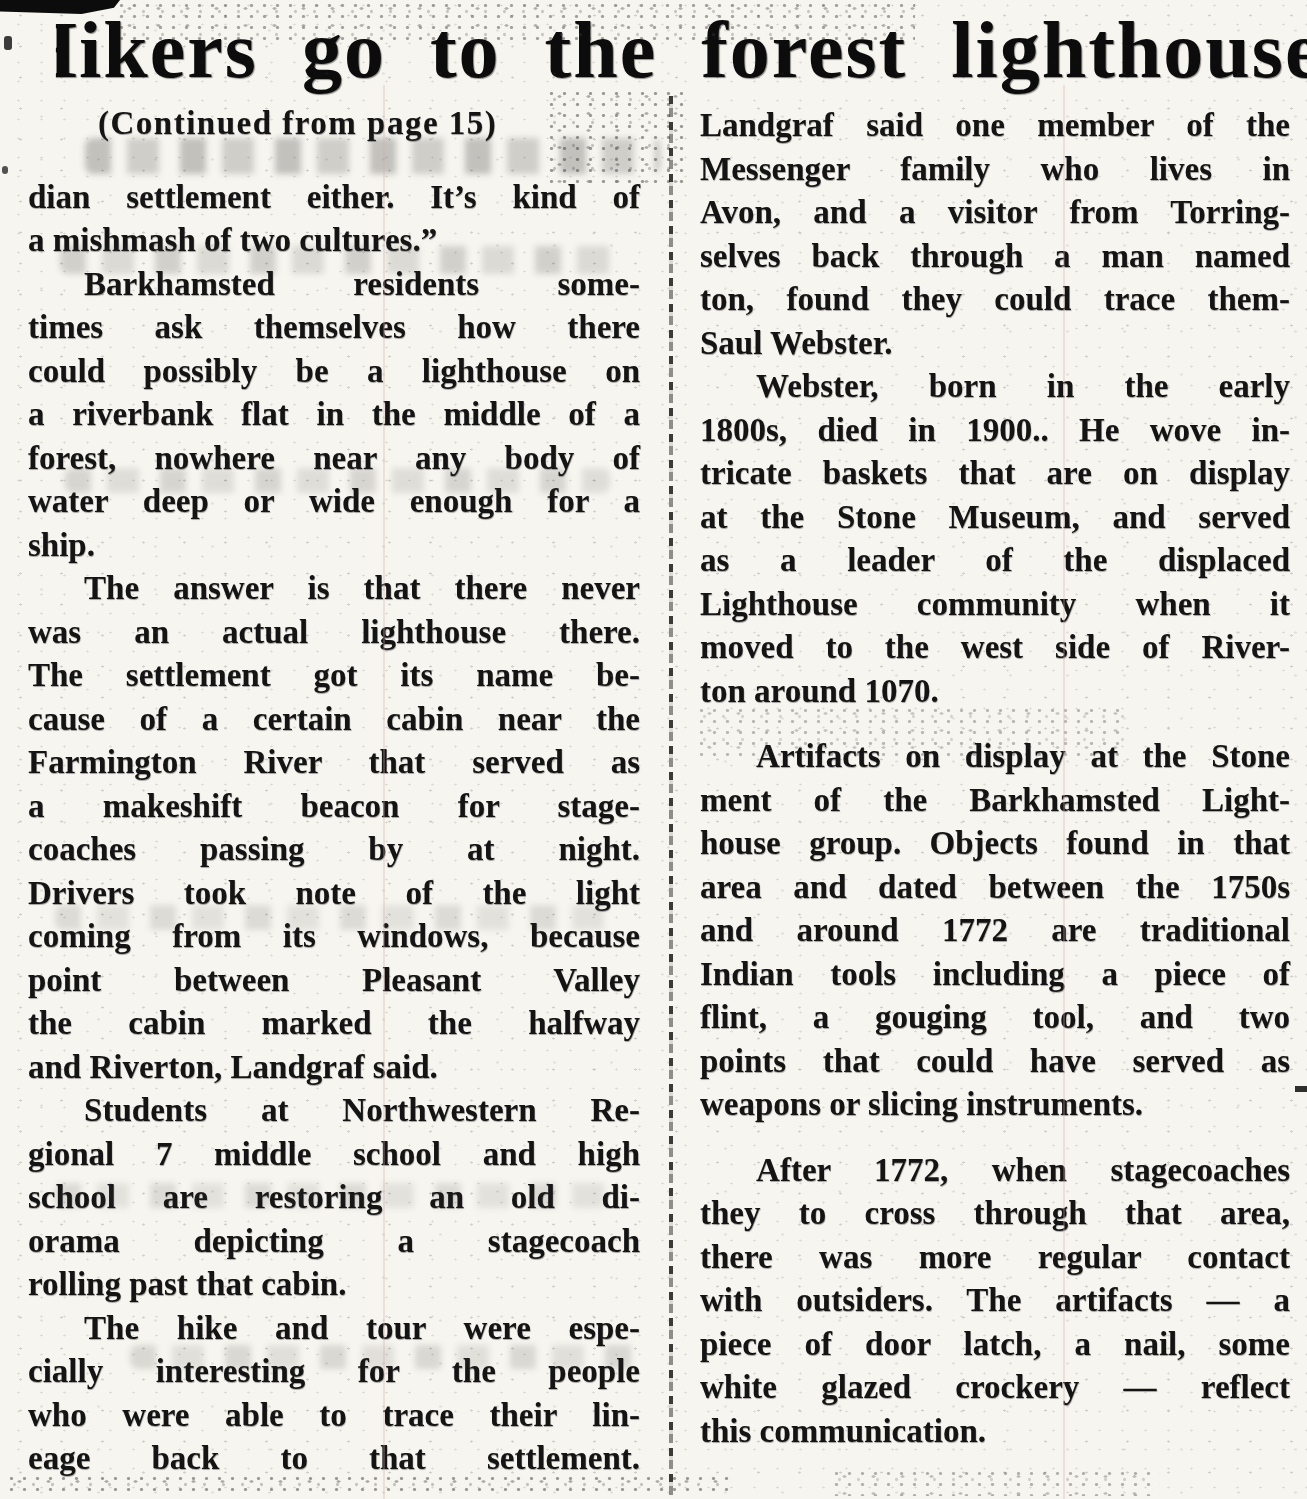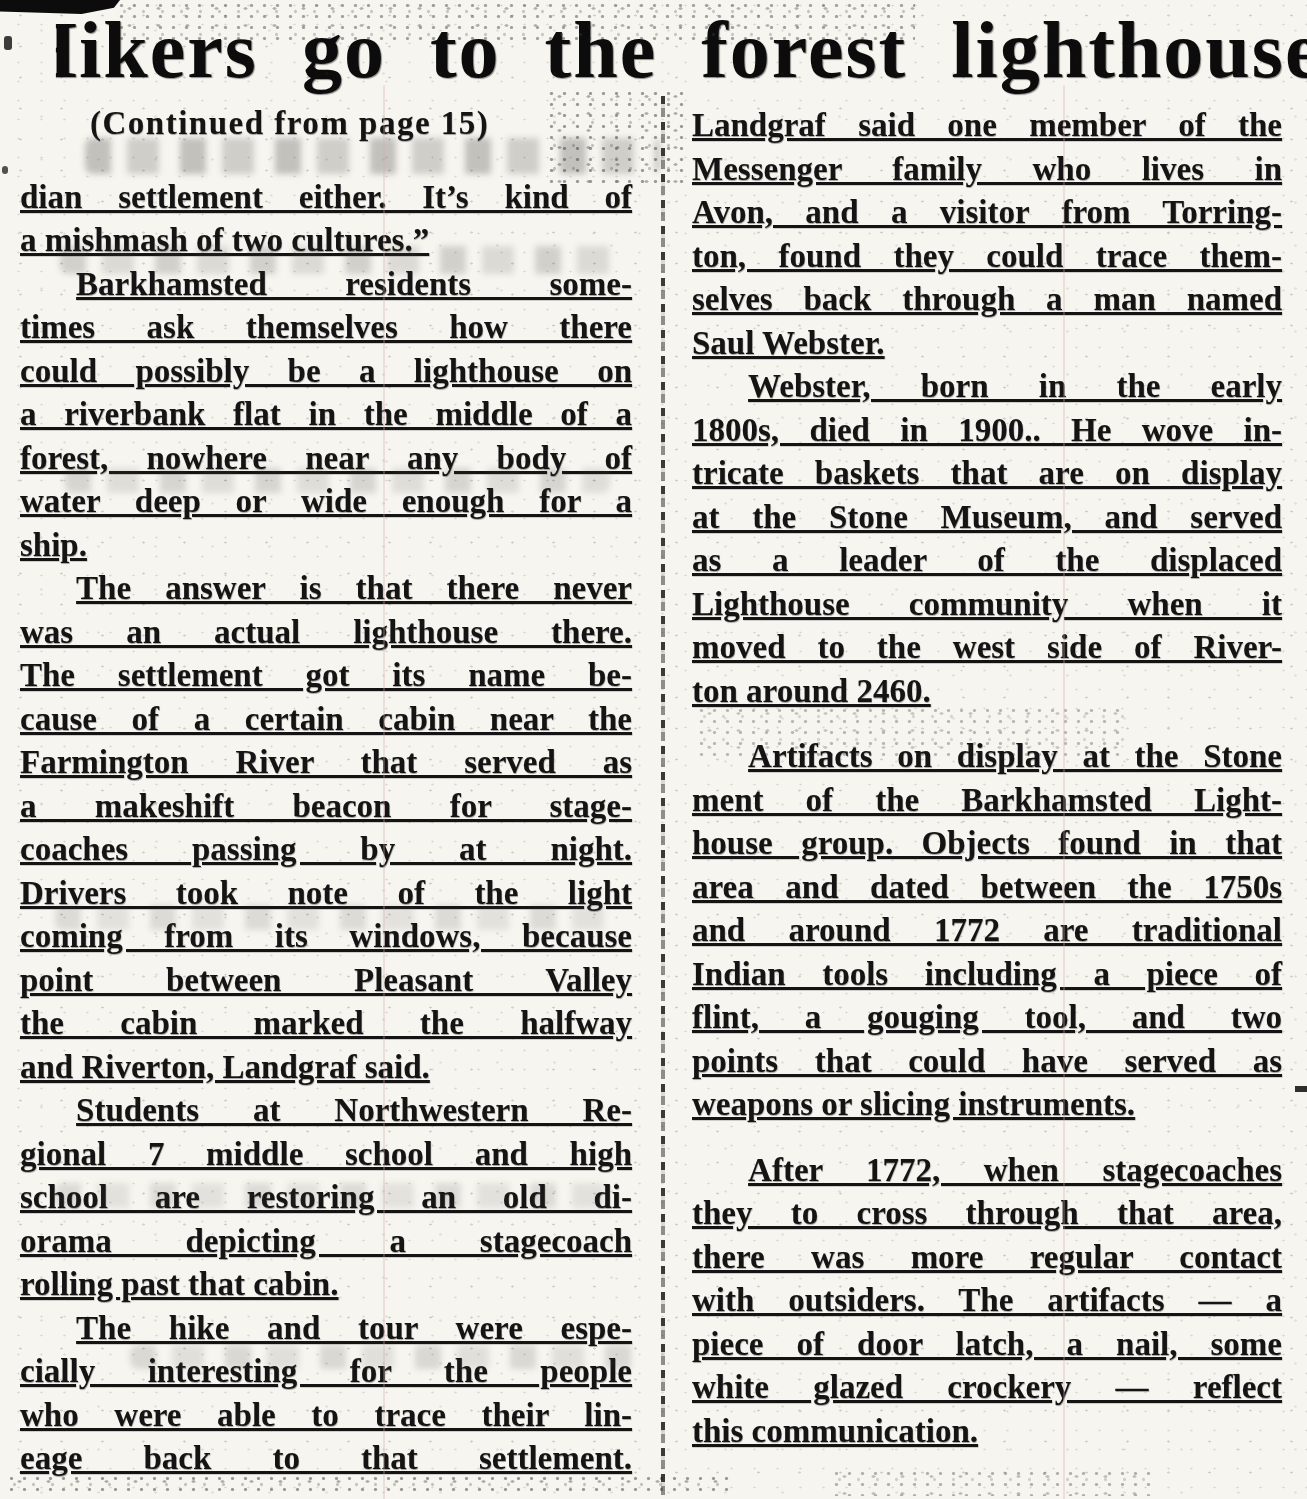--- a/index.html
+++ b/index.html
@@ -22,38 +22,38 @@
     background-position:0 0,13px 9px,7px 15px;
     opacity:.33;
   }
   .headline{
     margin:8px 0 0 50px;
     font-size:80px;line-height:84px;font-weight:700;
     letter-spacing:2px;word-spacing:22px;white-space:nowrap;
     color:#0c0c0c;text-shadow:1px 1px 1px rgba(10,10,10,.45);
   }
   .clip-letter{display:inline-block;margin-left:-0.44em;clip-path:inset(-15% 0 -15% 64%);}
-  .columns{display:flex;align-items:stretch;margin-left:20px;position:relative;z-index:2;}
+  .columns{display:flex;align-items:stretch;margin-left:28px;position:relative;z-index:2;}
   .col{font-size:33px;line-height:43.5px;font-weight:700;color:#141414;
        text-shadow:.5px .5px .7px rgba(15,15,15,.35);}
   .col-left{width:612px;padding-top:10px;}
   .col-right{width:590px;padding-top:12px;}
   .divider{width:60px;position:relative;}
   .divider::before{
     content:"";position:absolute;left:29px;top:4px;bottom:-20px;width:4px;
     background-image:repeating-linear-gradient(to bottom,
       rgba(25,25,25,.85) 0 8px, rgba(25,25,25,.12) 8px 12px,
       rgba(55,55,55,.55) 12px 21px, rgba(25,25,25,0) 21px 26px);
     filter:blur(.4px);
   }
   .continued{
     font-size:33px;font-weight:700;letter-spacing:1.5px;
     margin:0 0 30px 70px;white-space:nowrap;
   }
-  .para{margin:0;text-decoration:underline;}
+  .para{margin:0;}
   .para.gap{margin-top:22px;}
   .line{text-align:justify;text-align-last:left;}
   .line.just{text-align-last:justify;}
   .line.indent{text-indent:1.7em;}
   
   .art{position:absolute;pointer-events:none;z-index:4;}
   .speck{
     background-image:
       radial-gradient(rgba(25,25,25,.7) 1.3px, transparent 2.1px),
       radial-gradient(rgba(75,75,75,.5) 1px, transparent 1.8px),
@@ -120,33 +120,33 @@
           <div class="line just">who were able to trace their lin-</div>
           <div class="line just">eage back to that settlement.</div>
         </div>
       </div>
     <div class="divider"></div>
     <div class="col col-right" id="col-right">
         <div class="para">
           <div class="line just">Landgraf said one member of the</div>
           <div class="line just">Messenger family who lives in</div>
           <div class="line just">Avon, and a visitor from Torring-</div>
+          <div class="line just">selves back through a man named</div>
           <div class="line just">ton, found they could trace them-</div>
-          <div class="line just">selves back through a man named</div>
           <div class="line">Saul Webster.</div>
         </div>
         <div class="para">
           <div class="line indent just">Webster, born in the early</div>
           <div class="line just">1800s, died in 1900.. He wove in-</div>
           <div class="line just">tricate baskets that are on display</div>
           <div class="line just">at the Stone Museum, and served</div>
           <div class="line just">as a leader of the displaced</div>
           <div class="line just">Lighthouse community when it</div>
           <div class="line just">moved to the west side of River-</div>
-          <div class="line">ton around 2460.</div>
+          <div class="line">ton around 1070.</div>
         </div>
         <div class="para gap">
           <div class="line indent just">Artifacts on display at the Stone</div>
           <div class="line just">ment of the Barkhamsted Light-</div>
           <div class="line just">house group. Objects found in that</div>
           <div class="line just">area and dated between the 1750s</div>
           <div class="line just">and around 1772 are traditional</div>
           <div class="line just">Indian tools including a piece of</div>
           <div class="line just">flint, a gouging tool, and two</div>
           <div class="line just">points that could have served as</div>

